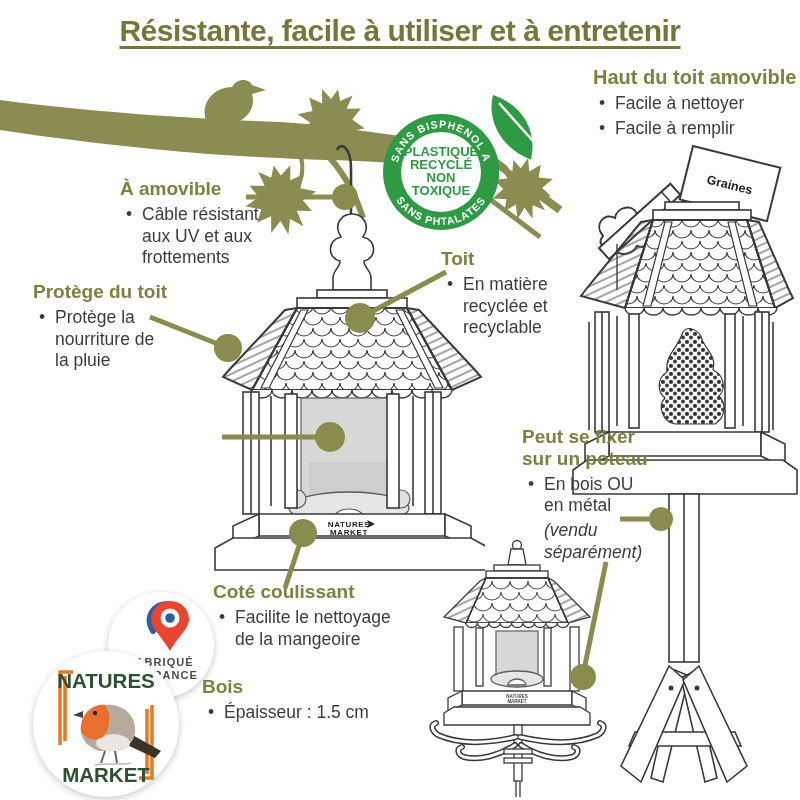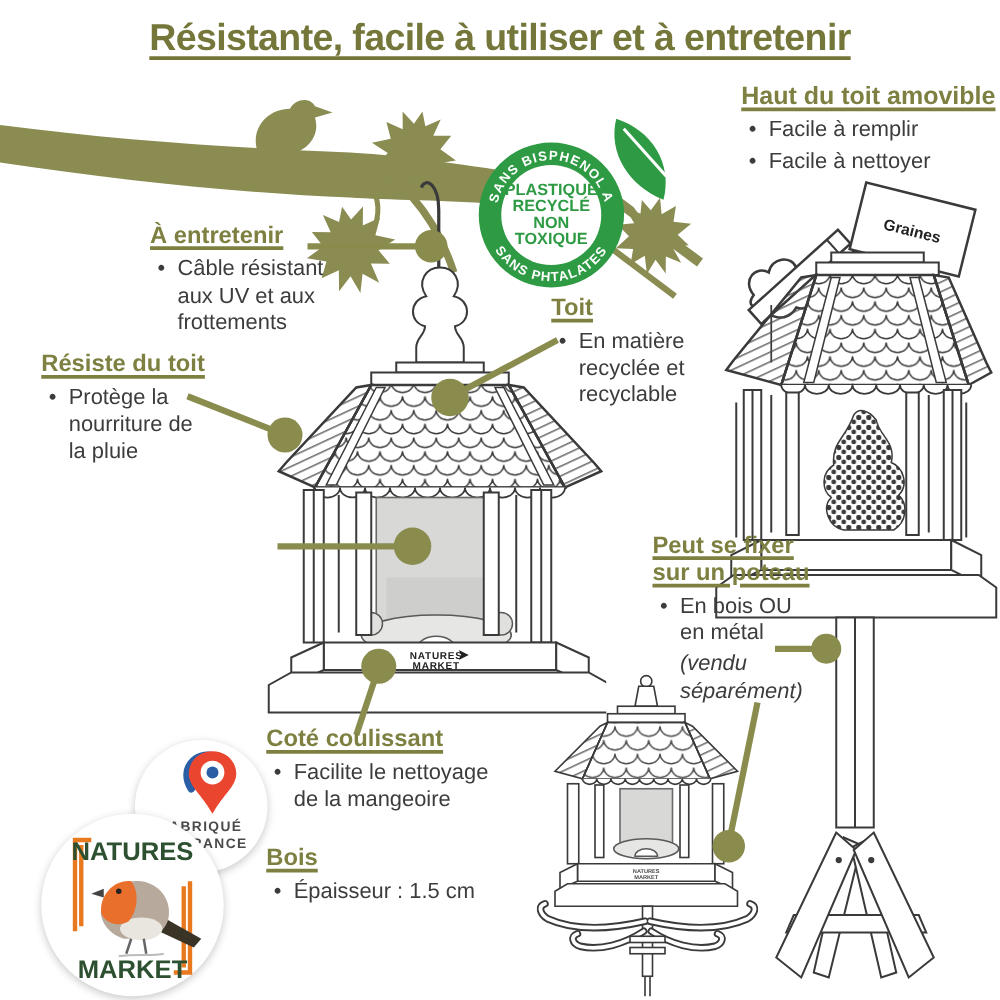--- a/index.html
+++ b/index.html
@@ -8,34 +8,34 @@
   svg{display:block;}
   .abs{position:absolute;}
   
   .title{position:absolute;top:14px;left:0;width:800px;text-align:center;
          font-size:30px;font-weight:bold;color:#75773A;
          text-decoration:underline;text-decoration-thickness:3px;text-underline-offset:5px;
          letter-spacing:-0.5px;z-index:6;}
   
   .co{position:absolute;z-index:6;}
   .co h3{margin:0 0 4px 0;font-size:19px;font-weight:bold;color:#7D8040;line-height:1.15;
-         text-decoration:underline;text-decoration-thickness:2.5px;text-underline-offset:3px;}
+         text-decoration-thickness:2.5px;text-underline-offset:3px;}
   .co ul{margin:0;padding:0;list-style:none;}
   .co li{position:relative;padding-left:22px;font-size:17.5px;color:#3C3C3C;
          line-height:1.24;margin:0 0 3px 0;}
   .co li::before{content:"•";position:absolute;left:6px;color:#3C3C3C;}
   .co .note{padding-left:22px;font-size:17.5px;font-style:italic;color:#3C3C3C;line-height:1.24;}
   #co-haut{left:593px;top:66px;width:205px;}
   #co-susp{left:120px;top:178px;width:150px;}
   #co-avan{left:33px;top:281px;width:138px;}
   #co-tube{left:33px;top:423px;width:188px;}
-  #co-toit{left:441px;top:236px;width:132px;}
+  #co-toit{left:441px;top:248px;width:132px;}
   #co-fixer{left:522px;top:426px;width:130px;}
   #co-coul{left:213px;top:581px;width:200px;}
-  #co-bois{left:213px;top:676px;width:200px;}
+  #co-bois{left:202px;top:676px;width:200px;}
   
   .roundbadge{position:absolute;background:#fff;border-radius:50%;
               box-shadow:0 2px 7px rgba(0,0,0,0.22);z-index:4;}
   #fr-badge{left:108px;top:592px;width:106px;height:106px;text-align:center;}
   #fr-badge .fr-text{font-size:11px;font-weight:bold;letter-spacing:1.1px;color:#4A4A4A;
                      line-height:1.2;margin-top:1px;}
   #nm-logo{left:33px;top:651px;width:146px;height:146px;}
   .z1{z-index:1}.z2{z-index:2}.z3{z-index:3}.z5{z-index:5}
 </style>
 </head>
@@ -281,34 +281,34 @@
       <line x1="620" y1="519" x2="660" y2="519"></line>
       <circle cx="661" cy="519" r="12" stroke="none"></circle>
       <line x1="606" y1="562" x2="583" y2="675"></line>
       <circle cx="583" cy="677" r="13" stroke="none"></circle>
     </g>
   </svg>
 
   <div class="co" id="co-haut">
     <h3 style="font-size:20px">Haut du toit amovible</h3>
     <ul>
+      <li>Facile à nettoyer</li>
       <li>Facile à remplir</li>
-      <li>Facile à nettoyer</li>
     </ul>
   </div>
 
   <div class="co" id="co-susp">
-    <h3>À entretenir</h3>
+    <h3>À amovible</h3>
     <ul>
         <li>Câble résistant aux UV et aux frottements</li>
       </ul>
   </div>
 
   <div class="co" id="co-avan">
-    <h3>Résiste du toit</h3>
+    <h3>Protège du toit</h3>
     <ul>
         <li>Protège la nourriture de la pluie</li>
       </ul>
   </div>
 
 
   <div class="co" id="co-toit">
     <h3>Toit</h3>
     <ul>
         <li>En matière recyclée et recyclable</li>

